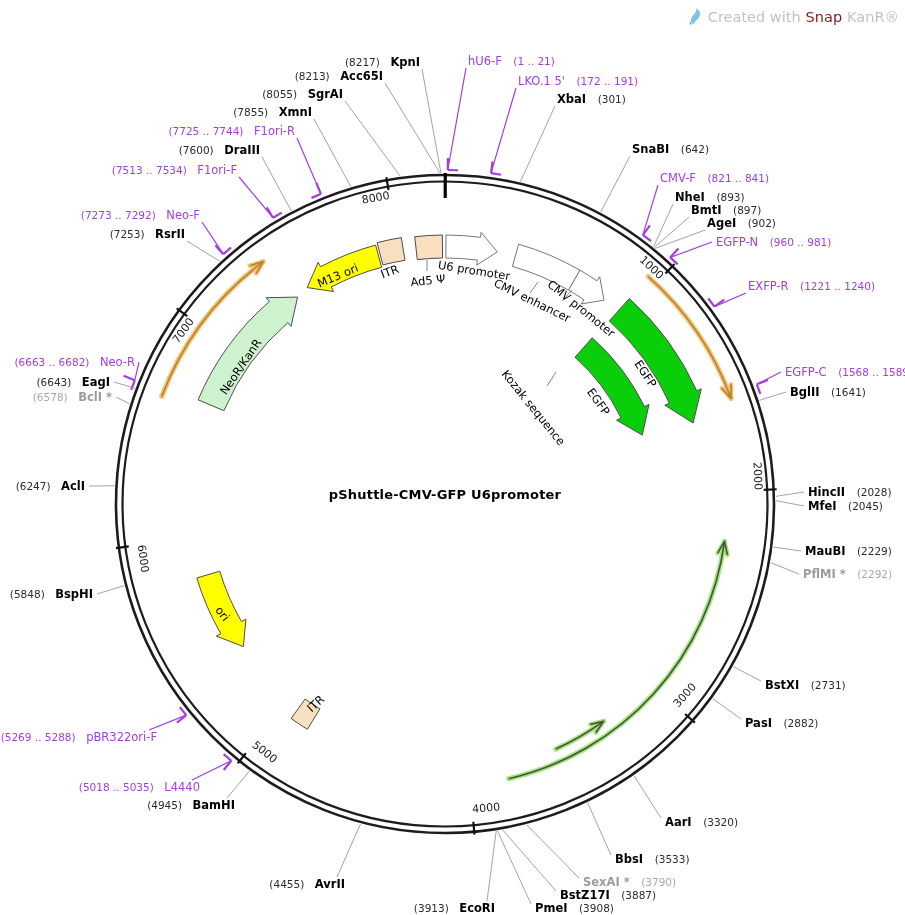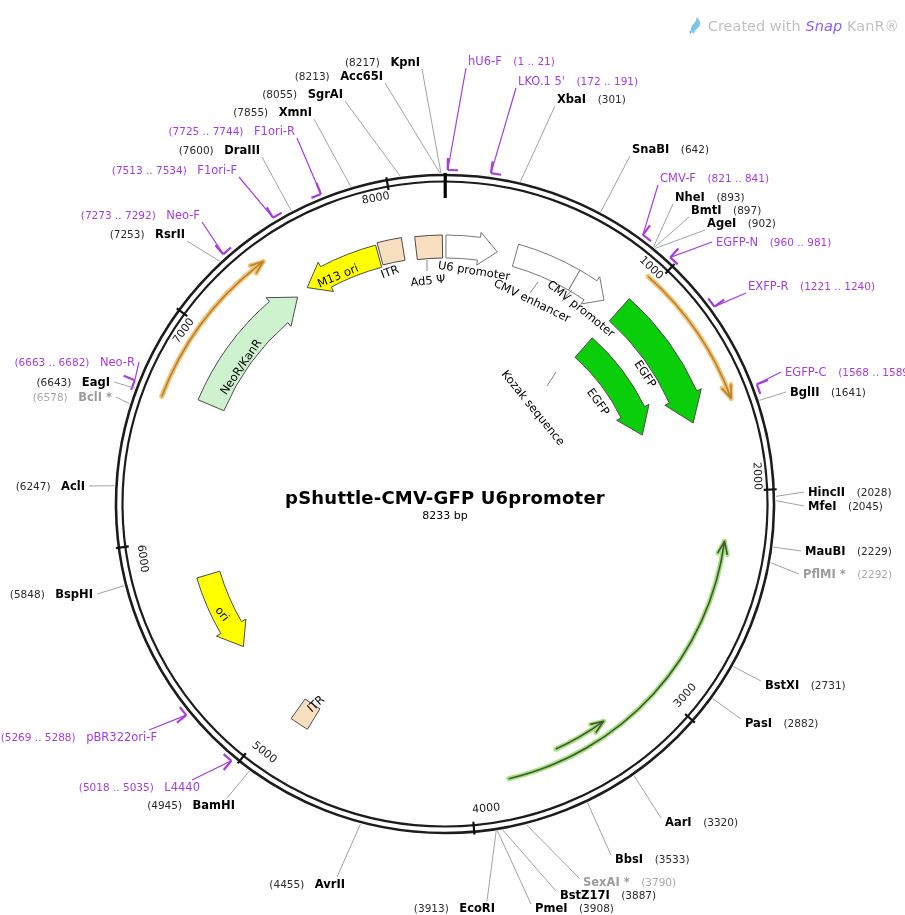--- a/index.html
+++ b/index.html
@@ -1,23 +1,23 @@
 <!DOCTYPE html>
 <html><head>
 <meta charset="utf-8">
 <style>
   html,body{margin:0;padding:0;background:#ffffff;}
   .stage{position:relative;width:905px;height:915px;background:#fff;overflow:hidden;
          font-family:"DejaVu Sans","Liberation Sans",sans-serif;}
-  .watermark{position:absolute;top:17px;right:6px;display:flex;align-items:center;gap:5px;
+  .watermark{position:absolute;top:8px;right:6px;display:flex;align-items:center;gap:5px;
              font-size:14.5px;color:#c2c2c2;}
-  .watermark .wm-red{color:#8b5cf6;font-style:italic;}
+  .watermark .wm-red{color:#7f1d1d;}
   #plasmid-svg{position:absolute;left:0;top:0;}
   .title-block{position:absolute;left:285px;top:487px;width:320px;text-align:center;color:#000;}
-  .ptitle{font-size:18px;font-weight:bold;letter-spacing:0.2px;}
+  .ptitle{font-size:13px;font-weight:bold;letter-spacing:0.2px;}
   .plen{font-size:11px;margin-top:1px;}
 </style>
 </head>
 <body>
 
 <div class="stage">
 
   <div class="watermark">
     <svg width="15" height="17" viewBox="0 0 15 17">
       <path d="M8.2,0 C9.4,4.5 4.6,6.5 3.2,10.5 C2.2,13.4 4.0,16 6.4,16.6 C5.2,13.8 10.8,11.6 12.0,7.6 C12.9,4.5 10.6,1.6 8.2,0 Z" fill="#7cc5e8"></path>
@@ -196,16 +196,15 @@
       <line x1="579" y1="878" x2="526.626183715481" y2="824.7774401856318" stroke="#999999" stroke-width="0.9"></line>
       <text x="583" y="886" text-anchor="start" font-size="11.5"><tspan fill="#9c9c9c" font-weight="bold" font-size="11.5">SexAI *  </tspan><tspan fill="#a8a8a8" font-weight="normal" font-size="10.5">(3790)</tspan></text>
       <line x1="556" y1="891" x2="502.67793546523865" y2="829.9359688044076" stroke="#999999" stroke-width="0.9"></line>
       <text x="560" y="899" text-anchor="start" font-size="11.5"><tspan fill="#000000" font-weight="bold" font-size="11.5">BstZ17I  </tspan><tspan fill="#2b2b2b" font-weight="normal" font-size="10.5">(3887)</tspan></text>
       <line x1="531" y1="904" x2="497.44711071826964" y2="830.8184520147317" stroke="#999999" stroke-width="0.9"></line>
       <text x="535" y="912" text-anchor="start" font-size="11.5"><tspan fill="#000000" font-weight="bold" font-size="11.5">PmeI  </tspan><tspan fill="#2b2b2b" font-weight="normal" font-size="10.5">(3908)</tspan></text>
     </svg>
 
   <div class="title-block">
     <div class="ptitle">pShuttle-CMV-GFP U6promoter</div>
-    <div class="plen">8233 bp</div>
   </div>
 
 </div>
 
 </body></html>

